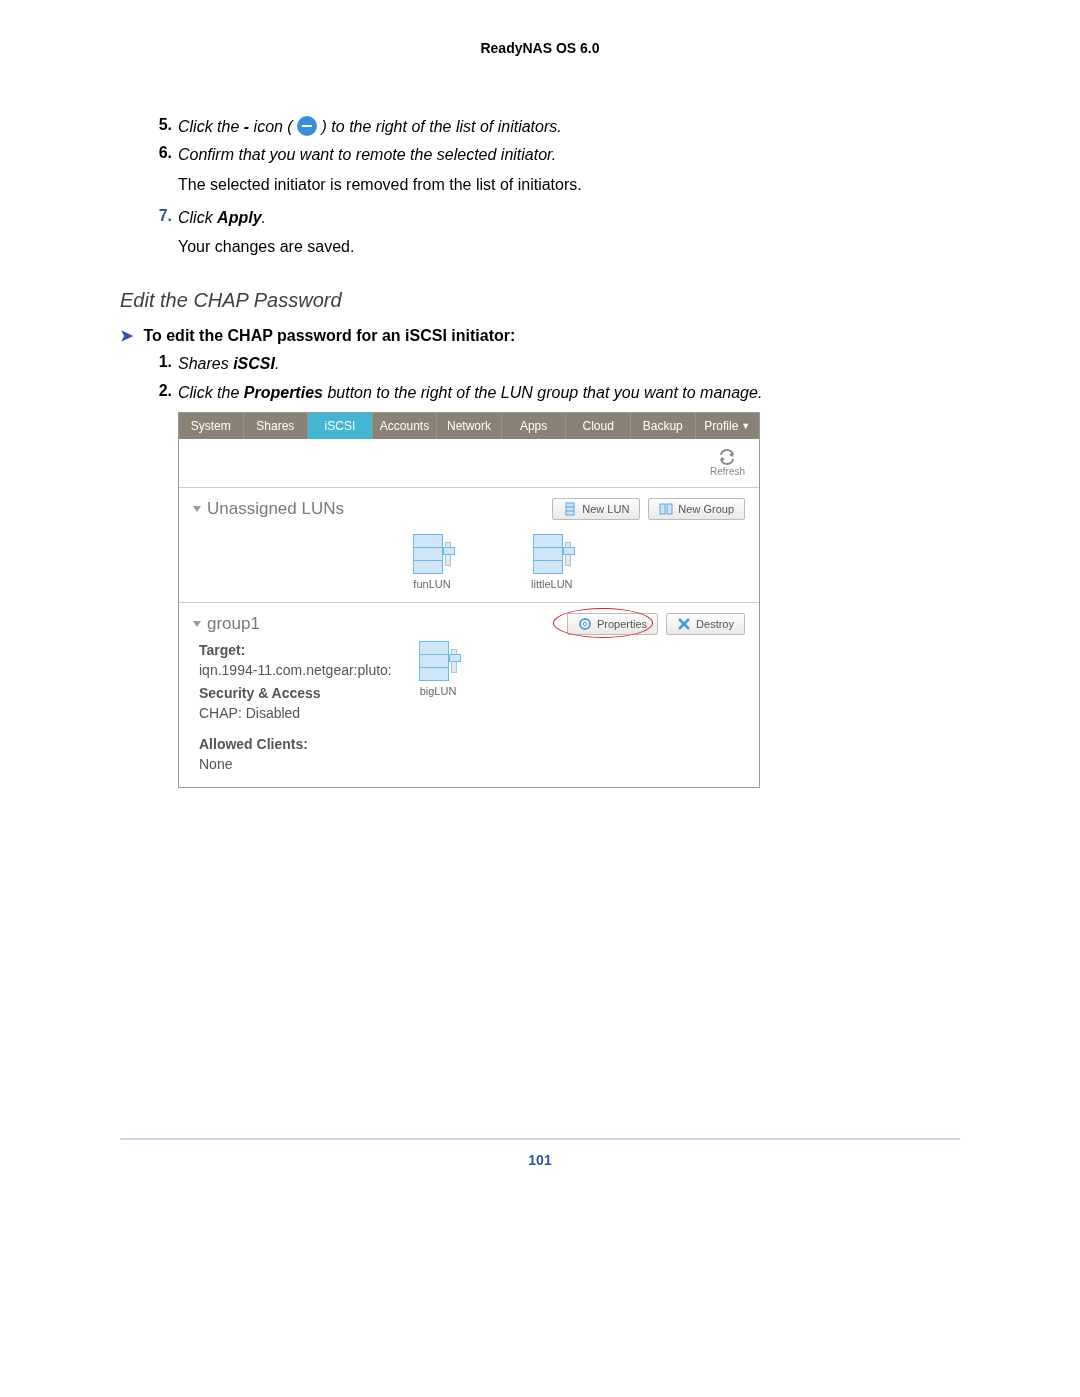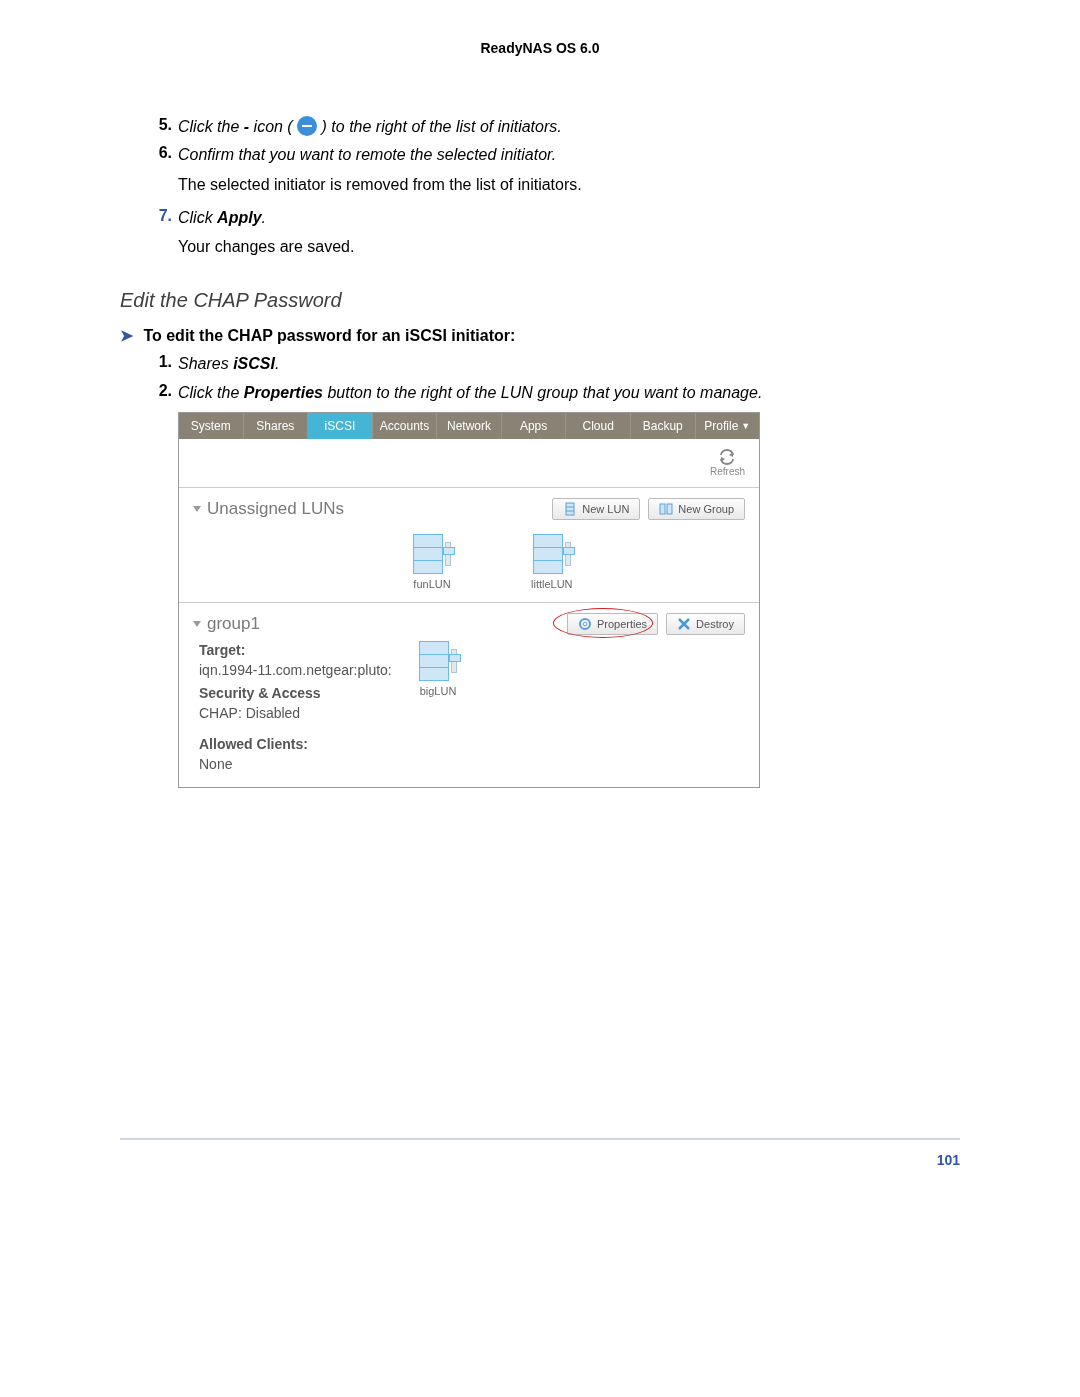--- a/index.html
+++ b/index.html
@@ -222,21 +222,21 @@
   .footer-line {
     height:2px;
     background:#cfd4e6;
     margin: 350px 0 12px 0;
   }
   .footer {
     text-align:center;
     font-size:14px;
   }
   .footer .label { font-weight:bold; }
-  .footer .pnum { color:#3156a4; font-weight:bold; margin-top:2px;text-align:right;}
+  .footer .pnum { color:#3156a4; font-weight:bold; margin-top:2px;}
   .section.nobb { border-bottom:none; }
   .btn-row { display:flex; }
 
   
   .svg-blue { stroke:#5aa0de; fill:#cfe6f7;}
 </style>
 </head>
 <body>
 
 <div class="page">

